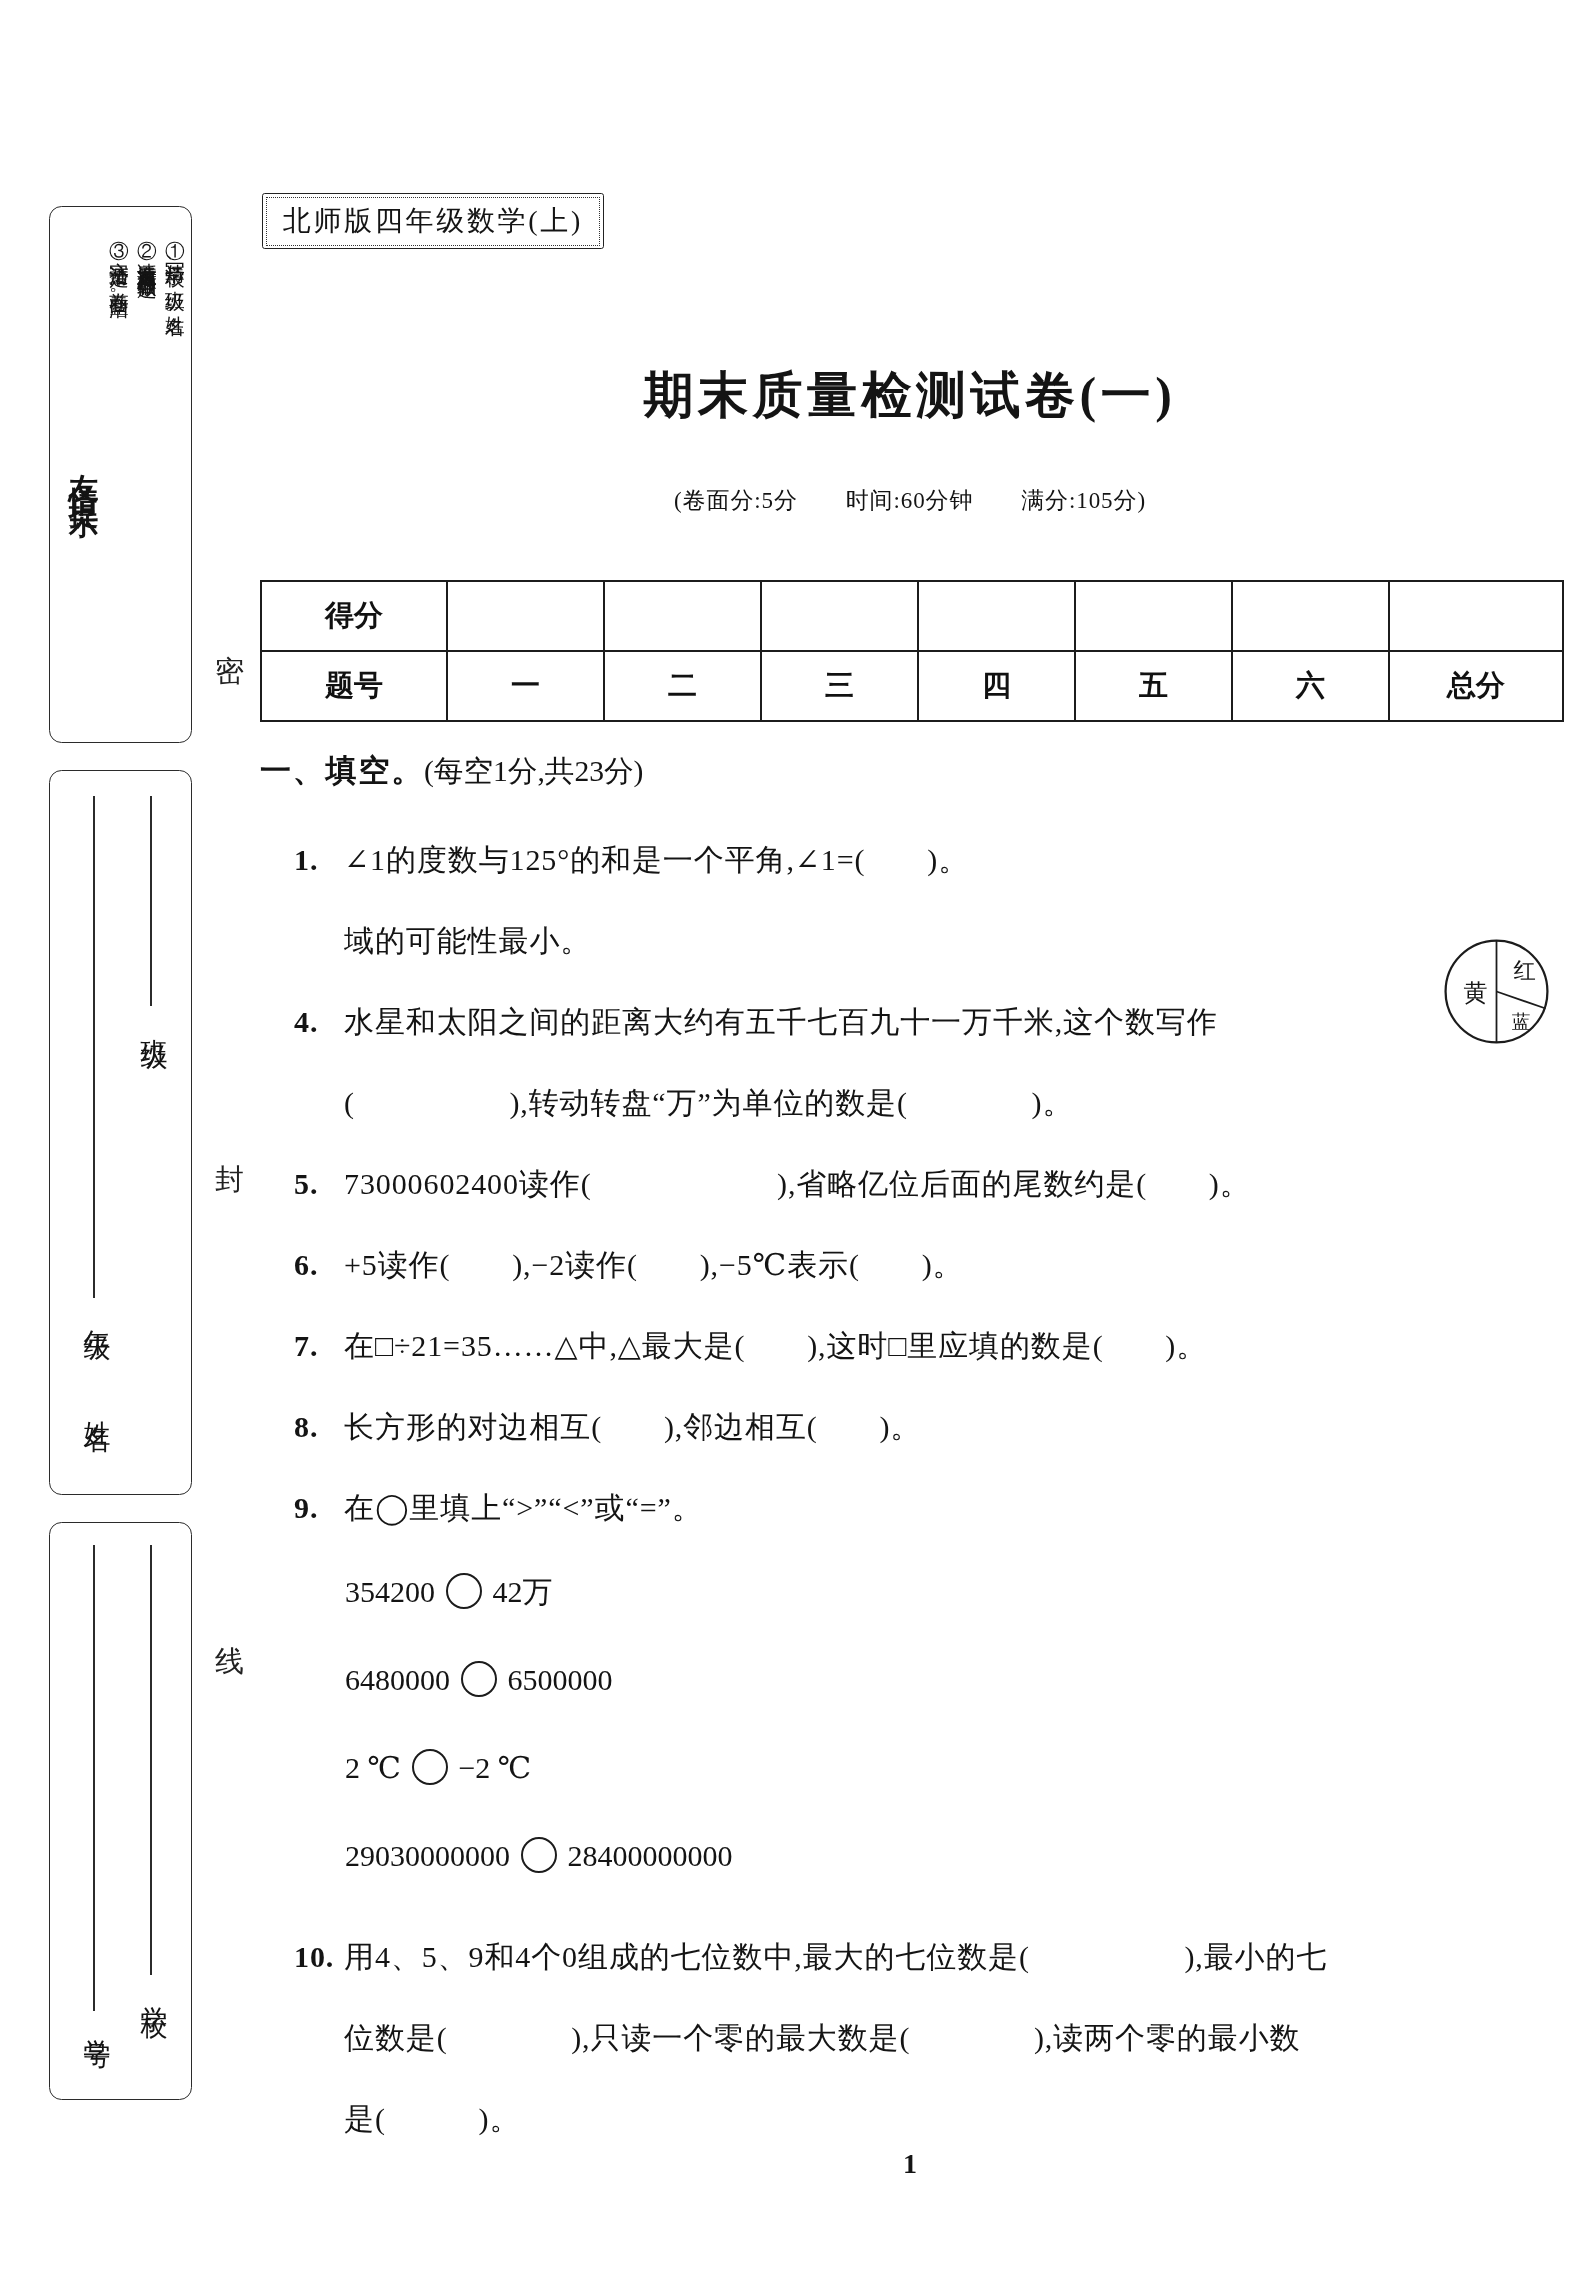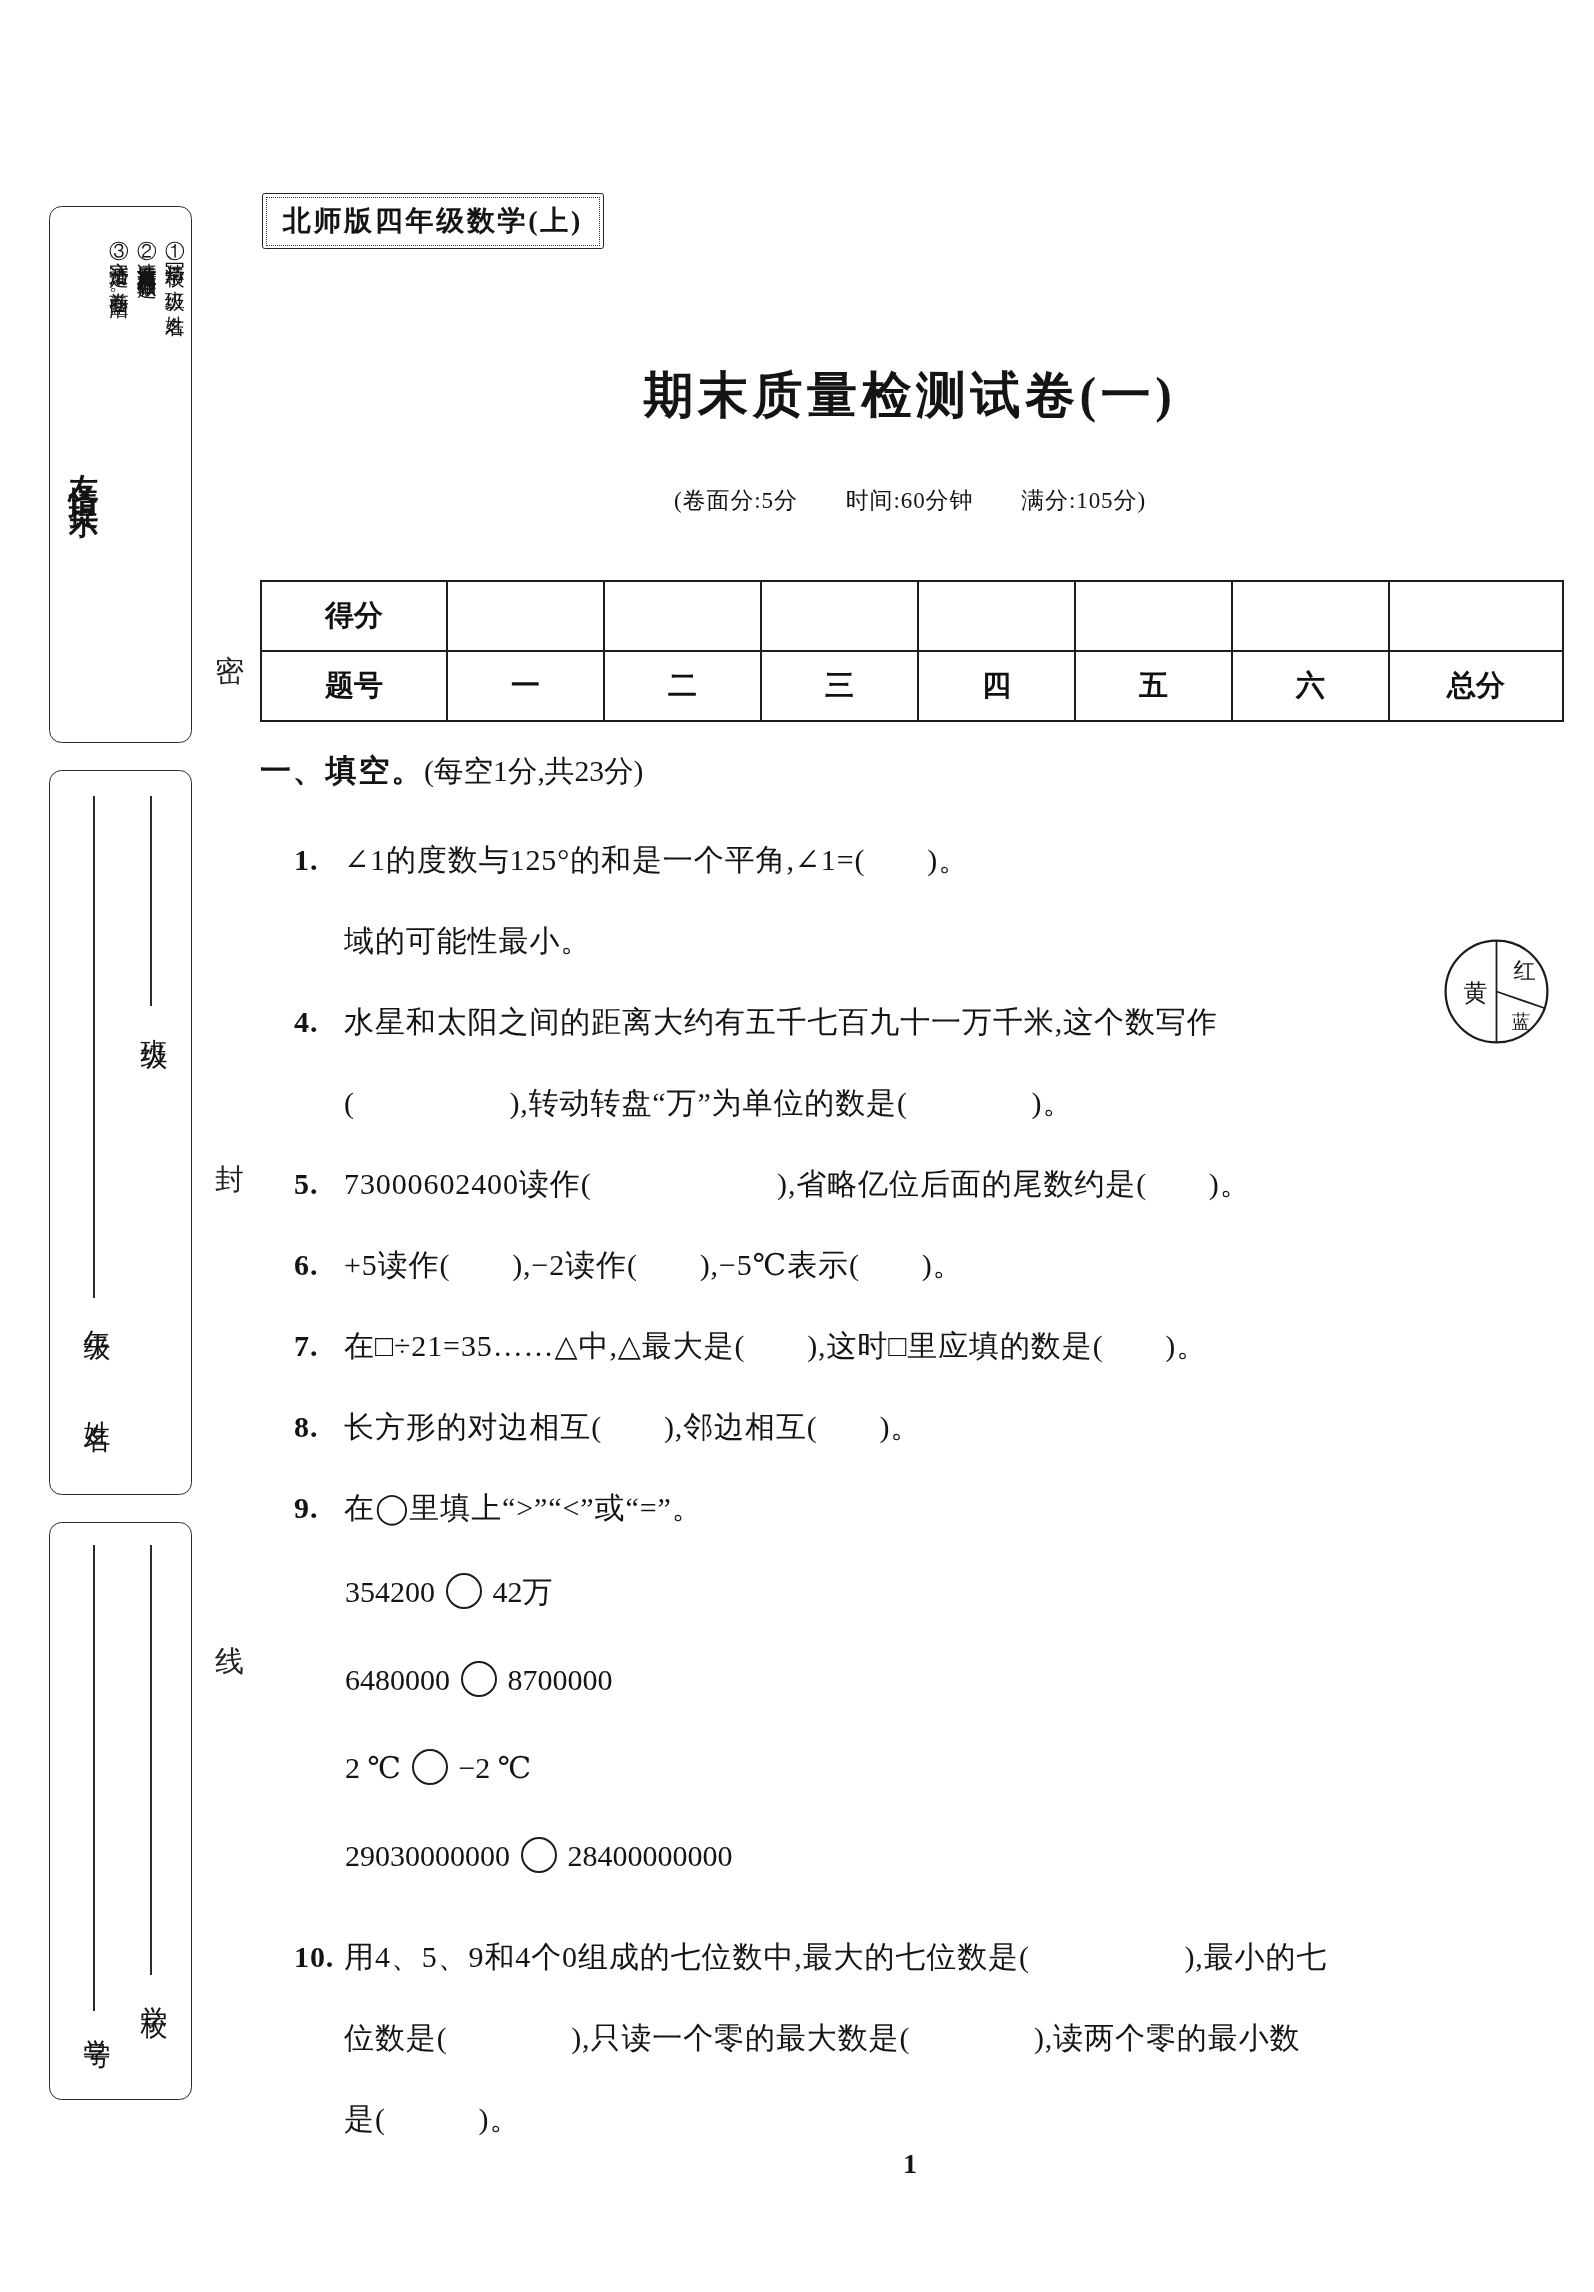--- a/index.html
+++ b/index.html
@@ -27,21 +27,21 @@
   .vlabel{
     position:absolute;writing-mode:vertical-rl;text-orientation:upright;
     font-size:27px;letter-spacing:5.4px;
   }
   .seal-mark{position:absolute;left:215px;font-size:29px;color:#222;}
   
   .badge{
     position:absolute;left:262px;top:193px;border:1.8px solid #222;border-radius:2.7px;padding:2.7px;background:#fff;
   }
   .badge-inner{
-    border:1.8px dotted #333;padding:4.5px 16px;font-size:28px;font-weight:bold;letter-spacing:2.7px;
+    border:1.8px dotted #333;padding:4.5px 16px;font-size:28px;font-weight:normal;letter-spacing:2.7px;
   }
   
   .main{position:absolute;left:260px;top:0;width:1300px;height:2293px;}
   .paper-title{
     position:absolute;top:362px;left:0;width:100%;text-align:center;
     font-size:50px;font-weight:bold;letter-spacing:4.5px;
   }
   .paper-subtitle{
     position:absolute;top:485px;left:0;width:100%;text-align:center;font-size:23px;letter-spacing:0.9px;
   }
@@ -184,21 +184,21 @@
 
       <div class="q-line"><span class="qnum">8.</span><span>长方形的对边相互(　　),邻边相互(　　)。</span></div>
 
       <div class="q-line"><span class="qnum">9.</span><span>在◯里填上“&gt;”“&lt;”或“=”。</span></div>
 
       <div class="cmp-row">
         <div class="cmp-left">
           <span>354200</span><span class="cmp-circle"></span><span>42万</span>
         </div>
         <div>
-          <span>6480000</span><span class="cmp-circle"></span><span>8700000</span>
+          <span>6480000</span><span class="cmp-circle"></span><span>6500000</span>
         </div>
       </div>
 
       <div class="cmp-row">
         <div class="cmp-left">
           <span>2 ℃</span><span class="cmp-circle"></span><span>−2 ℃</span>
         </div>
         <div>
           <span>29030000000</span><span class="cmp-circle"></span><span>28400000000</span>
         </div>

